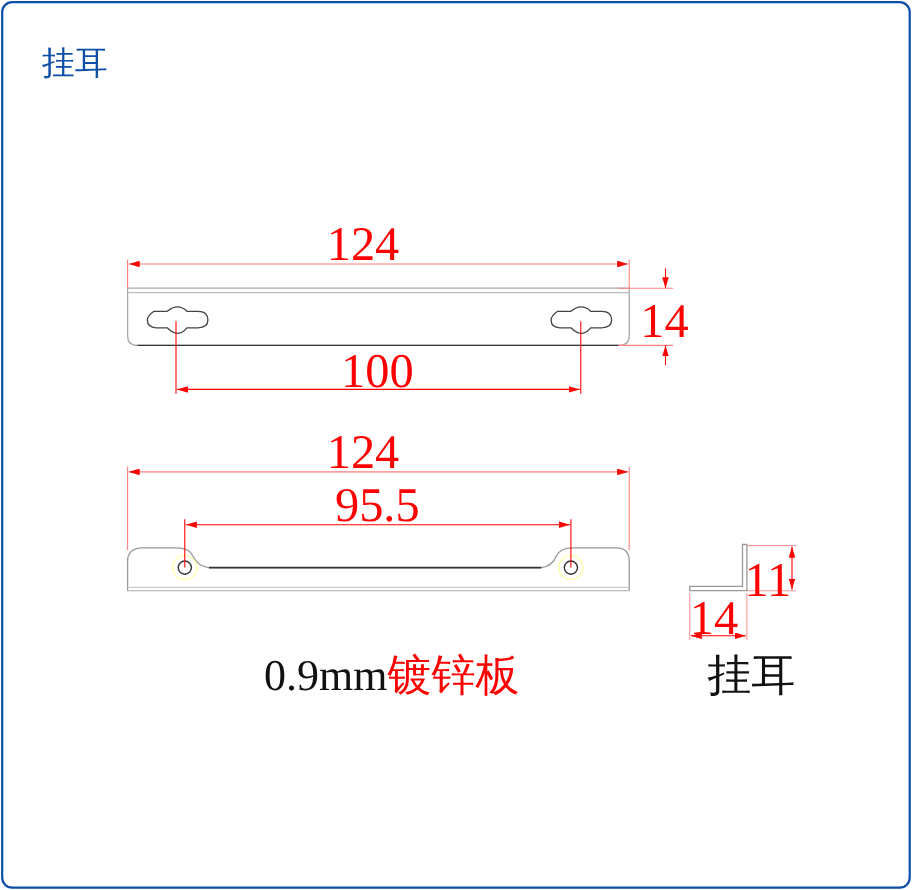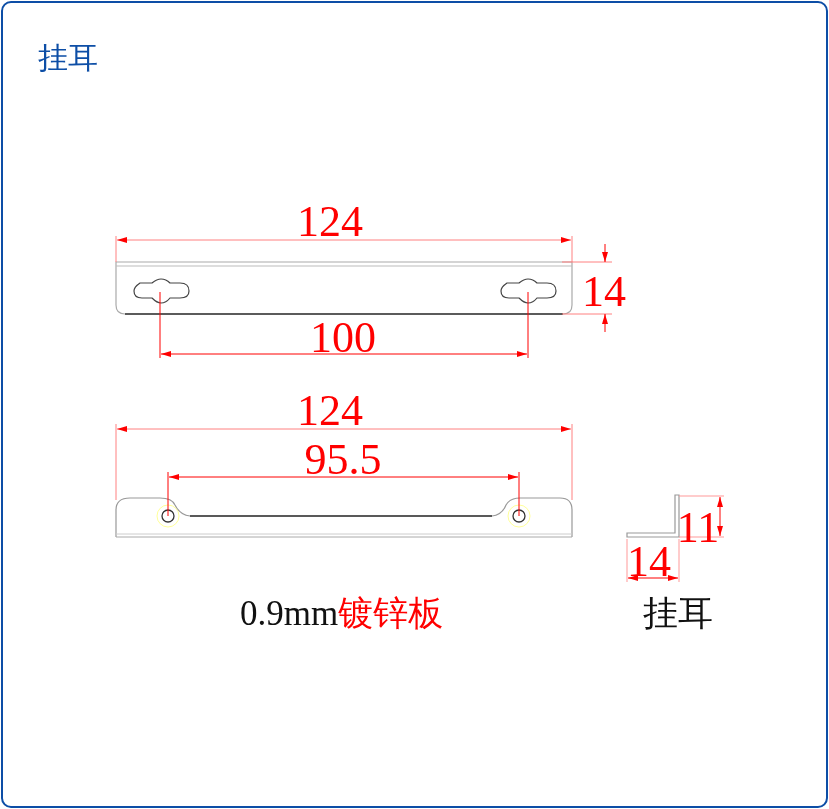--- a/index.html
+++ b/index.html
@@ -11,21 +11,21 @@
     .title {
       position: absolute; left: 38px; top: 38px;
       font-family: "DejaVu Sans", sans-serif; font-size: 30px; color: #0d4ea6;
       line-height: 40px;
     }
     svg.drawing { position: absolute; left: 0; top: 0; }
     .dim {
       font-family: "Liberation Serif", serif; fill: #ff0000;
     }
     .caption {
-      position: absolute; top: 592px; font-size: 35px; line-height: 44px;
+      position: absolute; top: 592px; font-size: 40px; line-height: 44px;
       font-family: "Liberation Serif", serif; color: #111;
     }
     .caption .red { color: #ff0000; }
   </style>
 </head>
 <body>
 
 <div class="frame"></div>
 <div class="title">挂耳</div>
 

